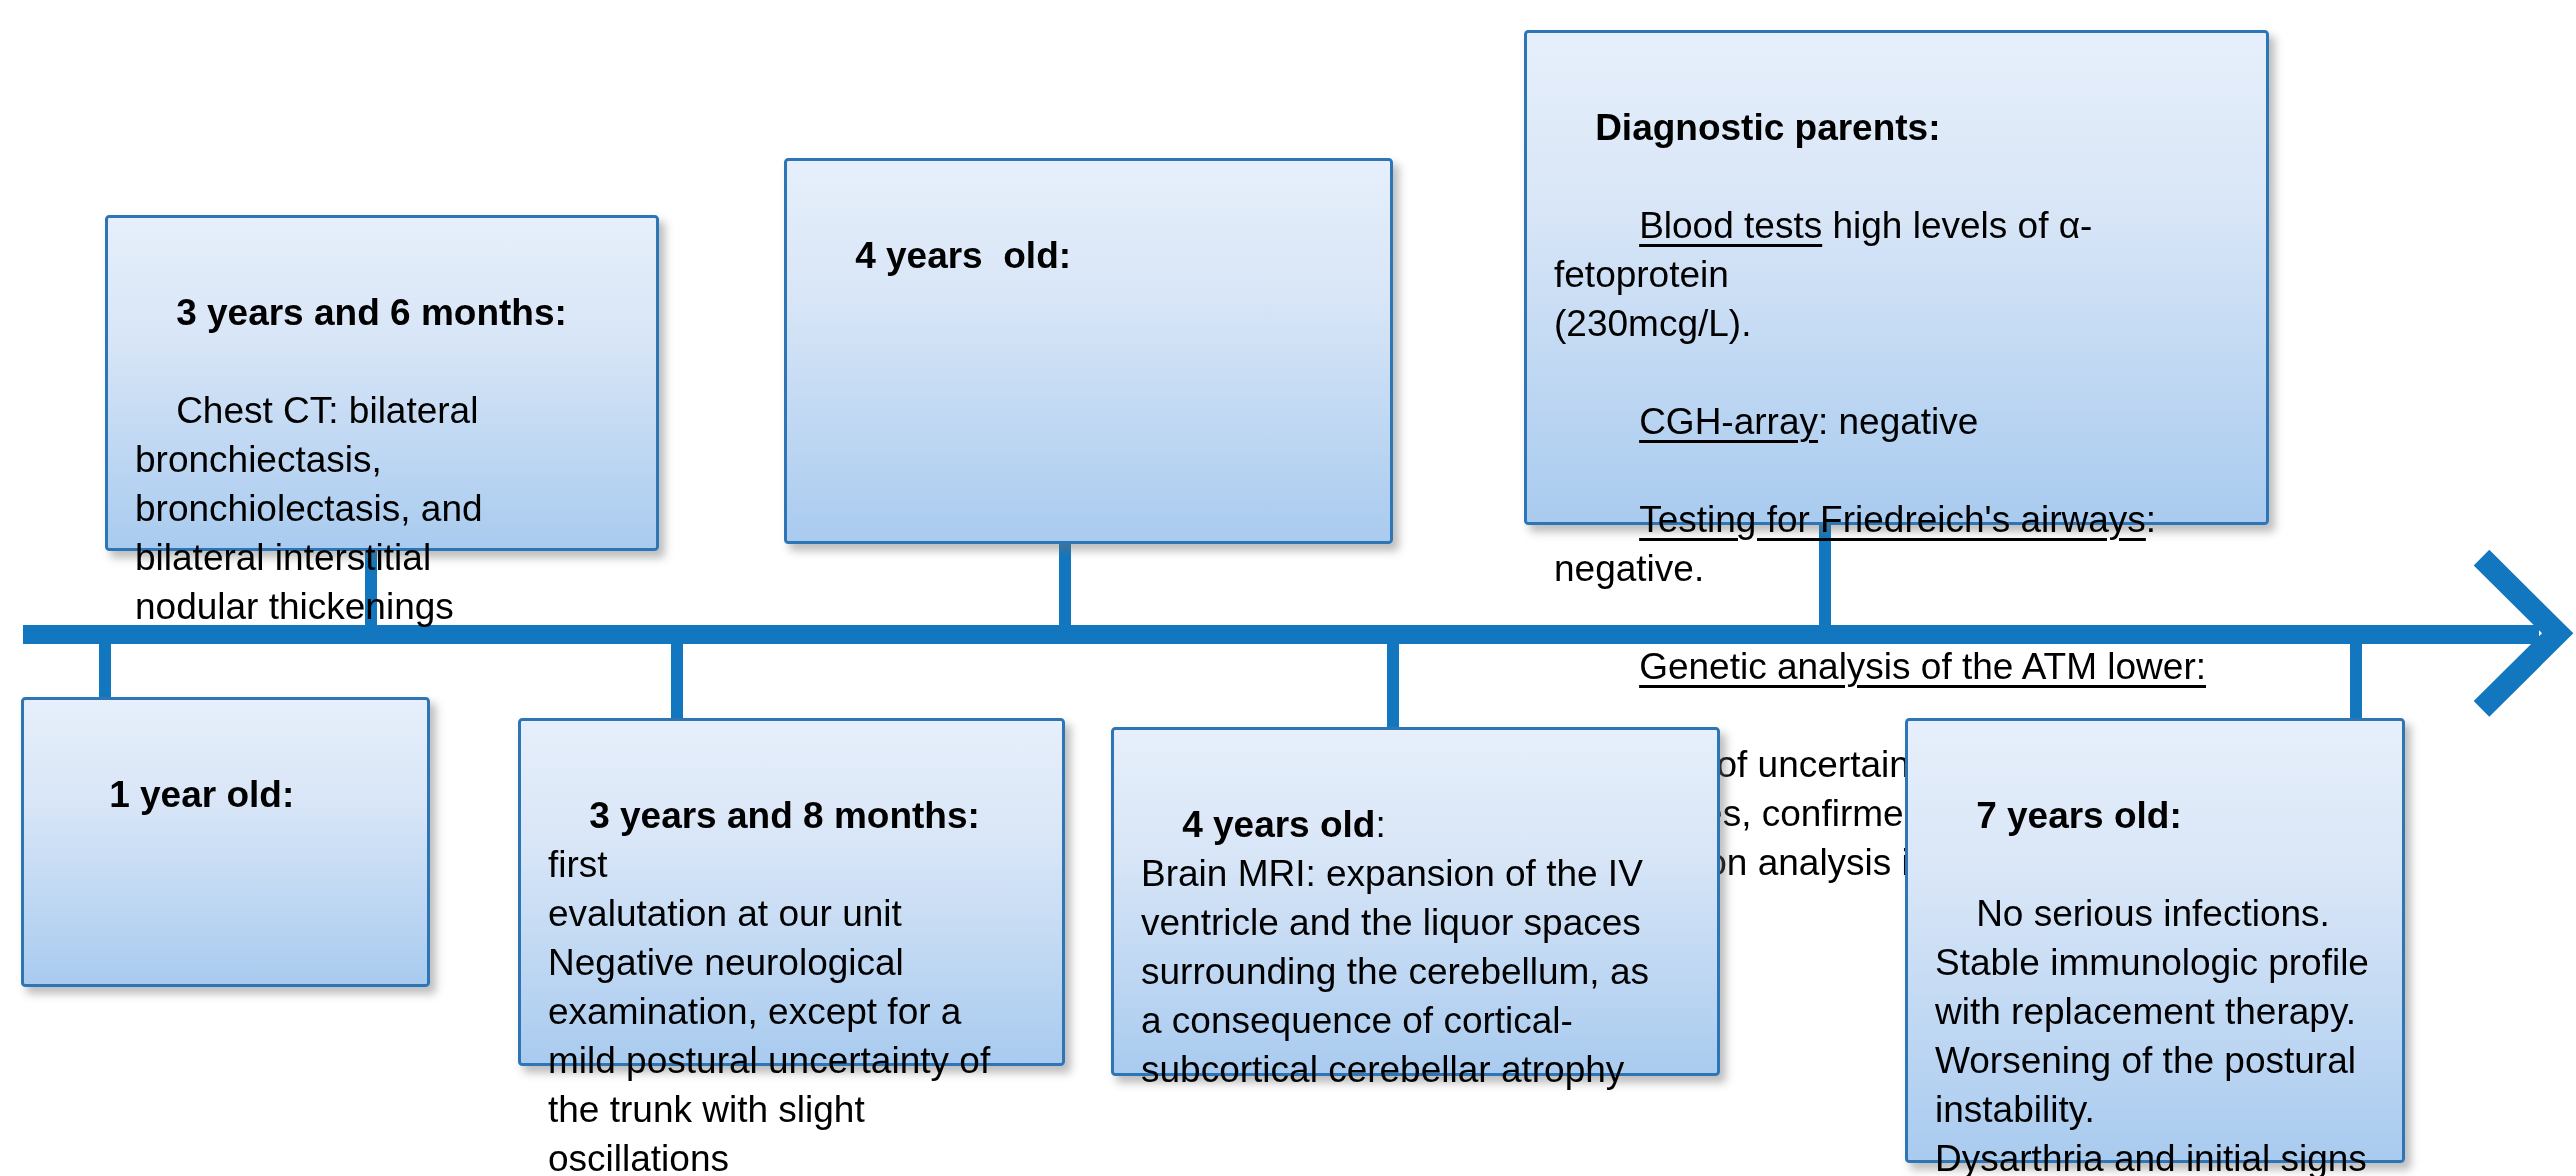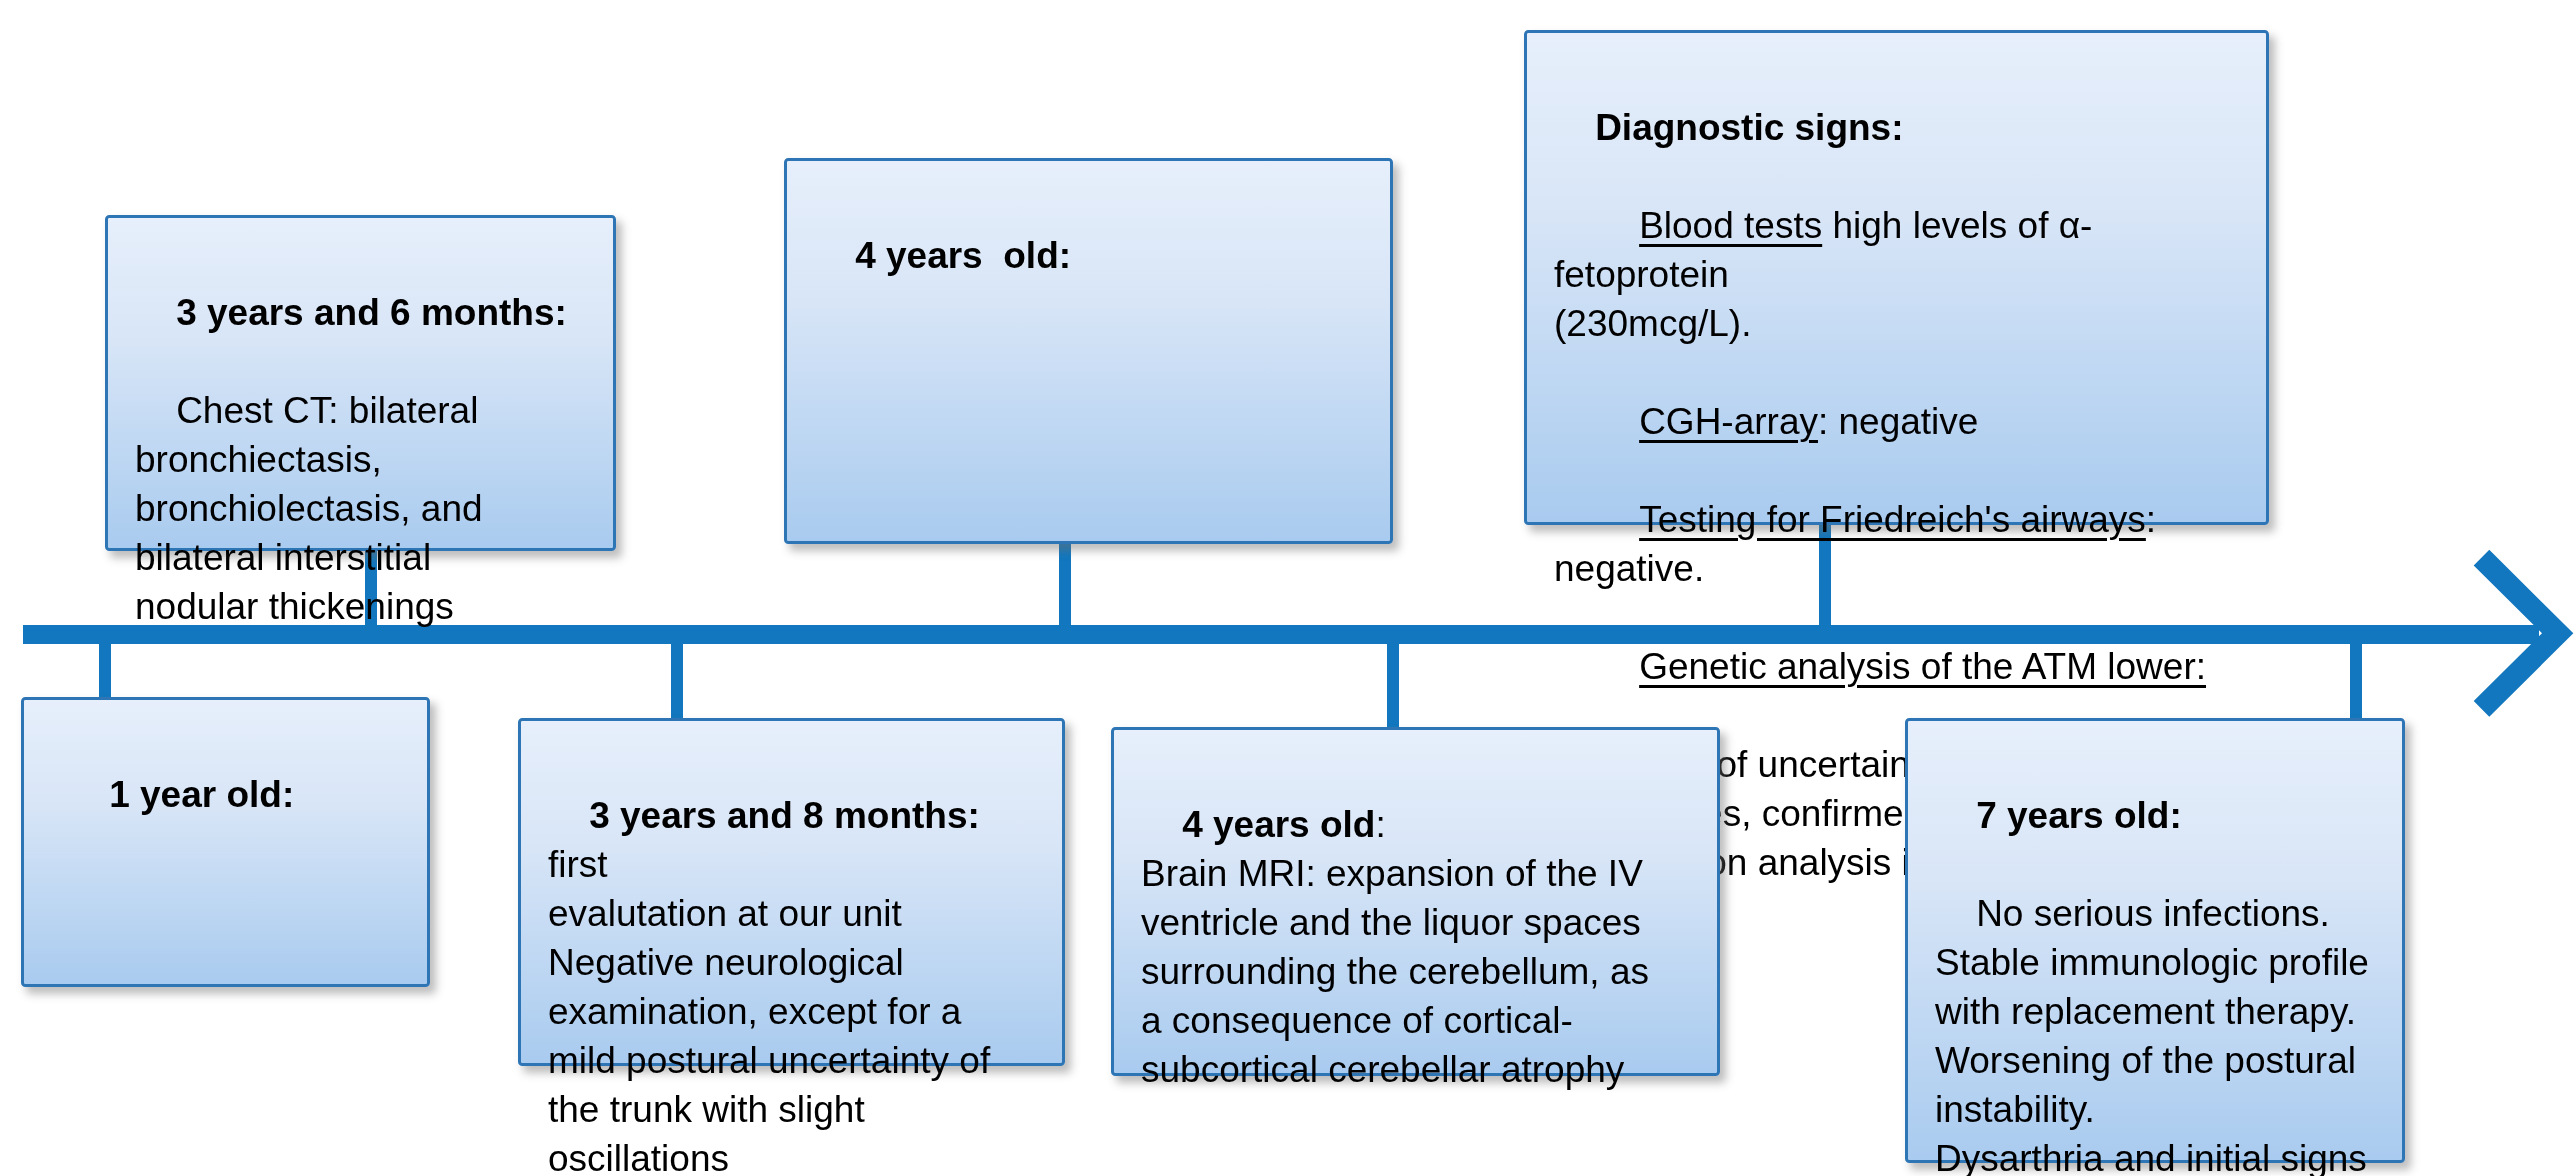--- a/index.html
+++ b/index.html
@@ -19,21 +19,21 @@
     box-shadow:5.5px 6.8px 8px rgba(110,110,110,0.45);
     padding:21px 27px;
     font-size:37px;
     line-height:49px;
     color:#000000;
     white-space:pre-wrap;
   }
   .b{font-weight:bold;}
   .u{text-decoration:underline;text-decoration-thickness:3.1px;text-underline-offset:5.5px;margin-left:44px;}
 
-  .box-3y6m{left:105px;top:215px;width:511px;height:336px;}
+  .box-3y6m{left:105px;top:215px;width:554px;height:336px;}
   .box-4y-top{left:784px;top:158px;width:609px;height:386px;}
   .box-diagnostic{left:1524px;top:30px;width:745px;height:495px;}
   .box-1y{left:21px;top:697px;width:409px;height:290px;padding-left:44px;}
   .box-3y8m{left:518px;top:718px;width:547px;height:348px;}
   .box-4y-bottom{left:1111px;top:727px;width:609px;height:349px;}
   .box-7y{left:1905px;top:718px;width:500px;height:445px;}
 
   .conn-3y6m{left:365px;top:549px;height:76px;}
   .conn-4y-top{left:1059px;top:543px;height:83px;}
   .conn-diagnostic{left:1819px;top:524px;height:102px;}
@@ -67,21 +67,21 @@
 bronchiolectasis, and
 bilateral interstitial
 nodular thickenings</span>
   </div>
 
   <div class="box box-4y-top">
     <span class="b">4 years  old:</span><br>
   </div>
 
   <div class="box box-diagnostic">
-    <span class="b">Diagnostic signs:</span><br>
+    <span class="b">Diagnostic parents:</span><br>
     <span class="u">Blood tests</span><span> high levels of α-fetoprotein
 (230mcg/L).</span><br>
     <span class="u">CGH-array</span><span>: negative</span><br>
     <span class="u">Testing for Friedreich's airways</span><span>: negative.</span><br>
     <span class="u">Genetic analysis of the ATM lower:</span><br>
     <span>variant of uncertain significance of
 both alleles, confirmed thanks to
 segregation analysis in both parents</span>
   </div>
 

